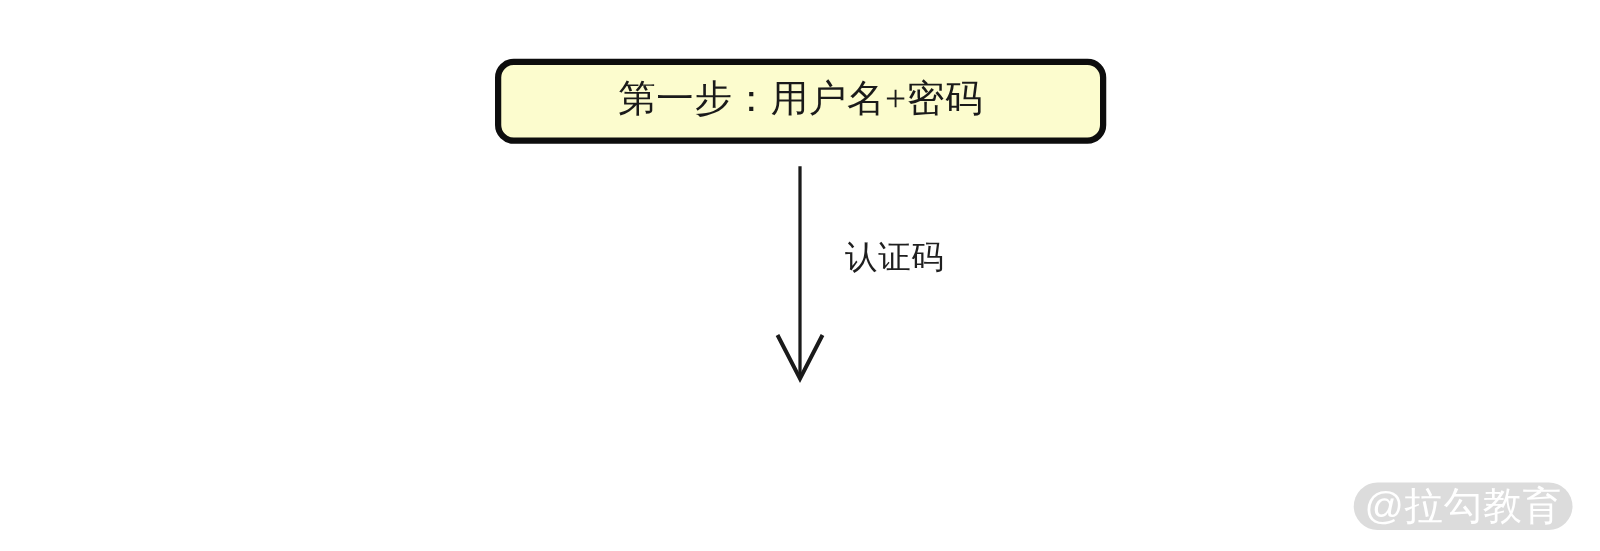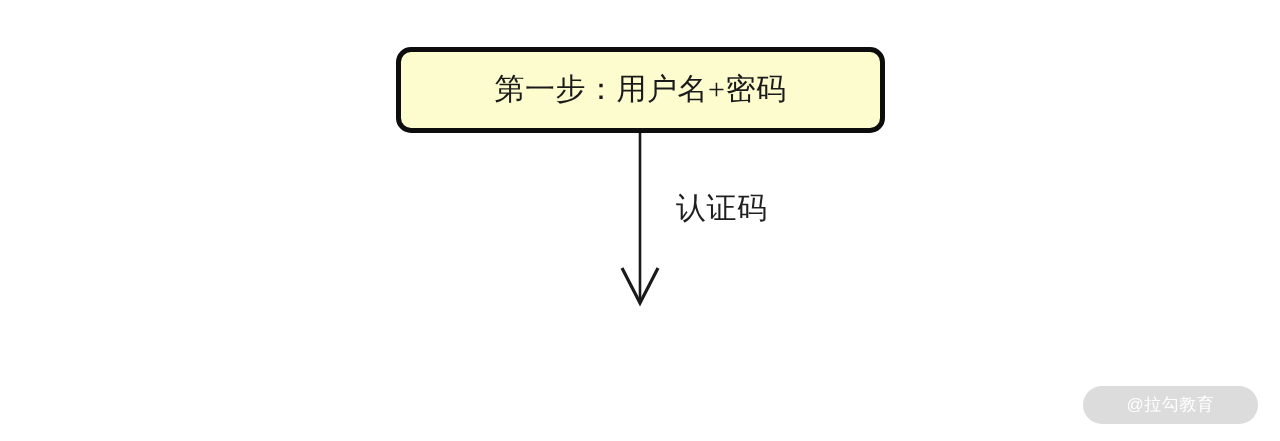--- a/index.html
+++ b/index.html
@@ -19,21 +19,21 @@
     width: 1280px;
     height: 441px;
     background: #ffffff;
   }
 
   
   .flow-box {
     position: absolute;
     box-sizing: border-box;
     width: 489px;
-    height: 86px;
+    height: 68px;
     left: 396px;
     background: #fcfcce;
     border: 5px solid #0d0d0d;
     border-radius: 15px;
     display: flex;
     align-items: center;
     justify-content: center;
   }
   #box-step-one { top: 47px; }
   #box-step-two { top: 303px; }
@@ -56,21 +56,21 @@
     width: 120px;
     height: 190px;
     overflow: visible;
   }
 
   #edge-label {
     position: absolute;
     left: 676px;
     top: 193px;
     font-family: "Liberation Serif", "DejaVu Serif", serif;
-    font-size: 30px;
+    font-size: 26px;
     line-height: 1;
     color: #1f1f1f;
     letter-spacing: 0.5px;
     white-space: nowrap;
   }
 
   
   #watermark {
     position: absolute;
     left: 1083px;
@@ -78,21 +78,21 @@
     width: 175px;
     height: 38px;
     background: #dcdcdc;
     border-radius: 19px;
     display: flex;
     align-items: center;
     justify-content: center;
   }
   #watermark-text {
     font-family: "Liberation Sans", "DejaVu Sans", sans-serif;
-    font-size: 17px;
+    font-size: 31px;
     line-height: 1;
     color: #ffffff;
     letter-spacing: 0.5px;
     white-space: nowrap;
     padding-bottom: 1px;
   }
 </style>
 </head>
 <body>
 

